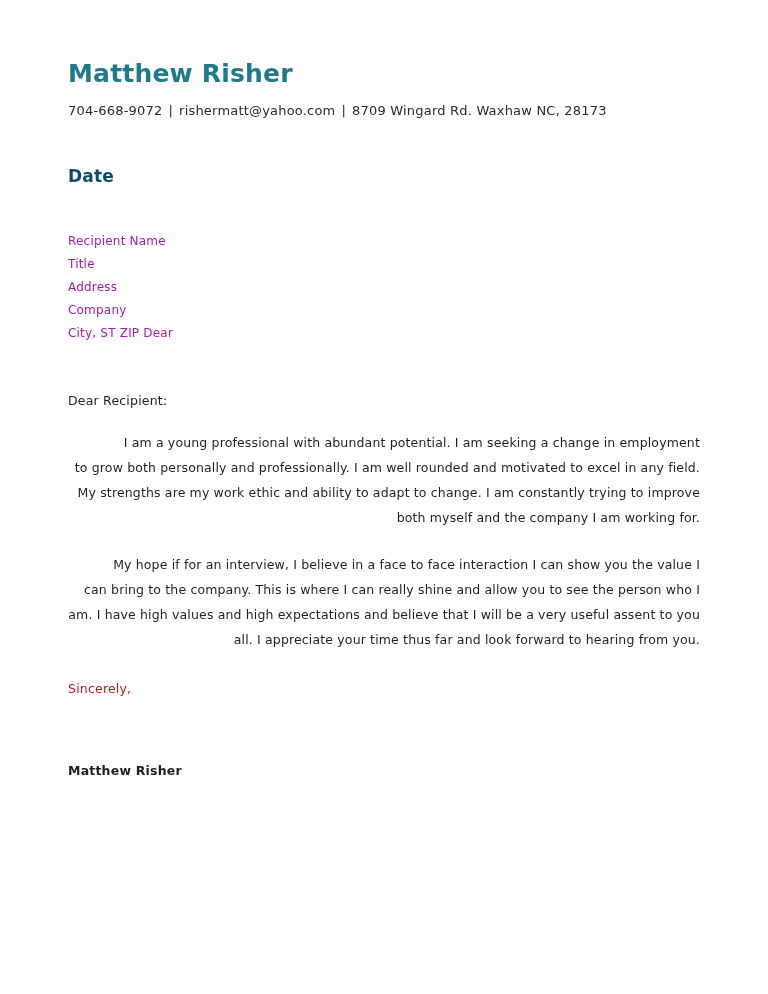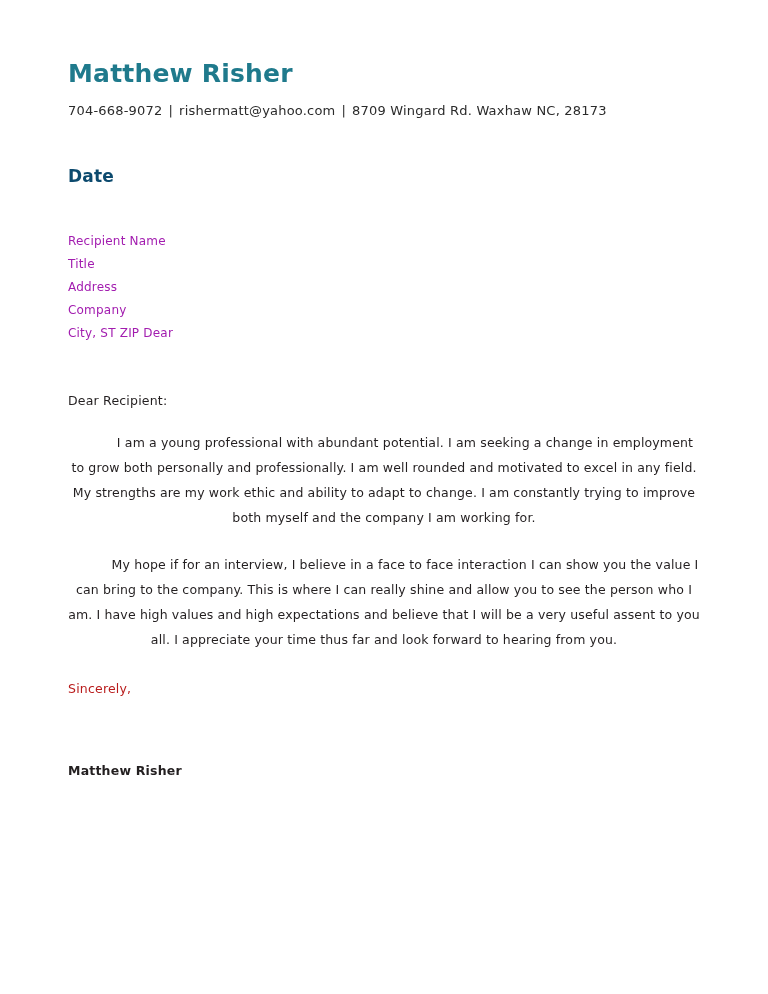--- a/index.html
+++ b/index.html
@@ -73,21 +73,21 @@
     color: #231f20;
     letter-spacing: 0.2px;
   }
   .body-para {
     font-size: 12.5px;
     color: #231f20;
     line-height: 2.0;
     letter-spacing: 0.15px;
     text-indent: 42px;
     margin: 22px 0 0 0;
-    text-align: center;
+    text-align: right;
   }
   .closing {
     font-size: 12.5px;
     color: #b91c1c;
     letter-spacing: 0.2px;
     margin: 24px 0 0 0;
     line-height: 2.0;
   }
   .spacer-signature {
     height: 62px;

